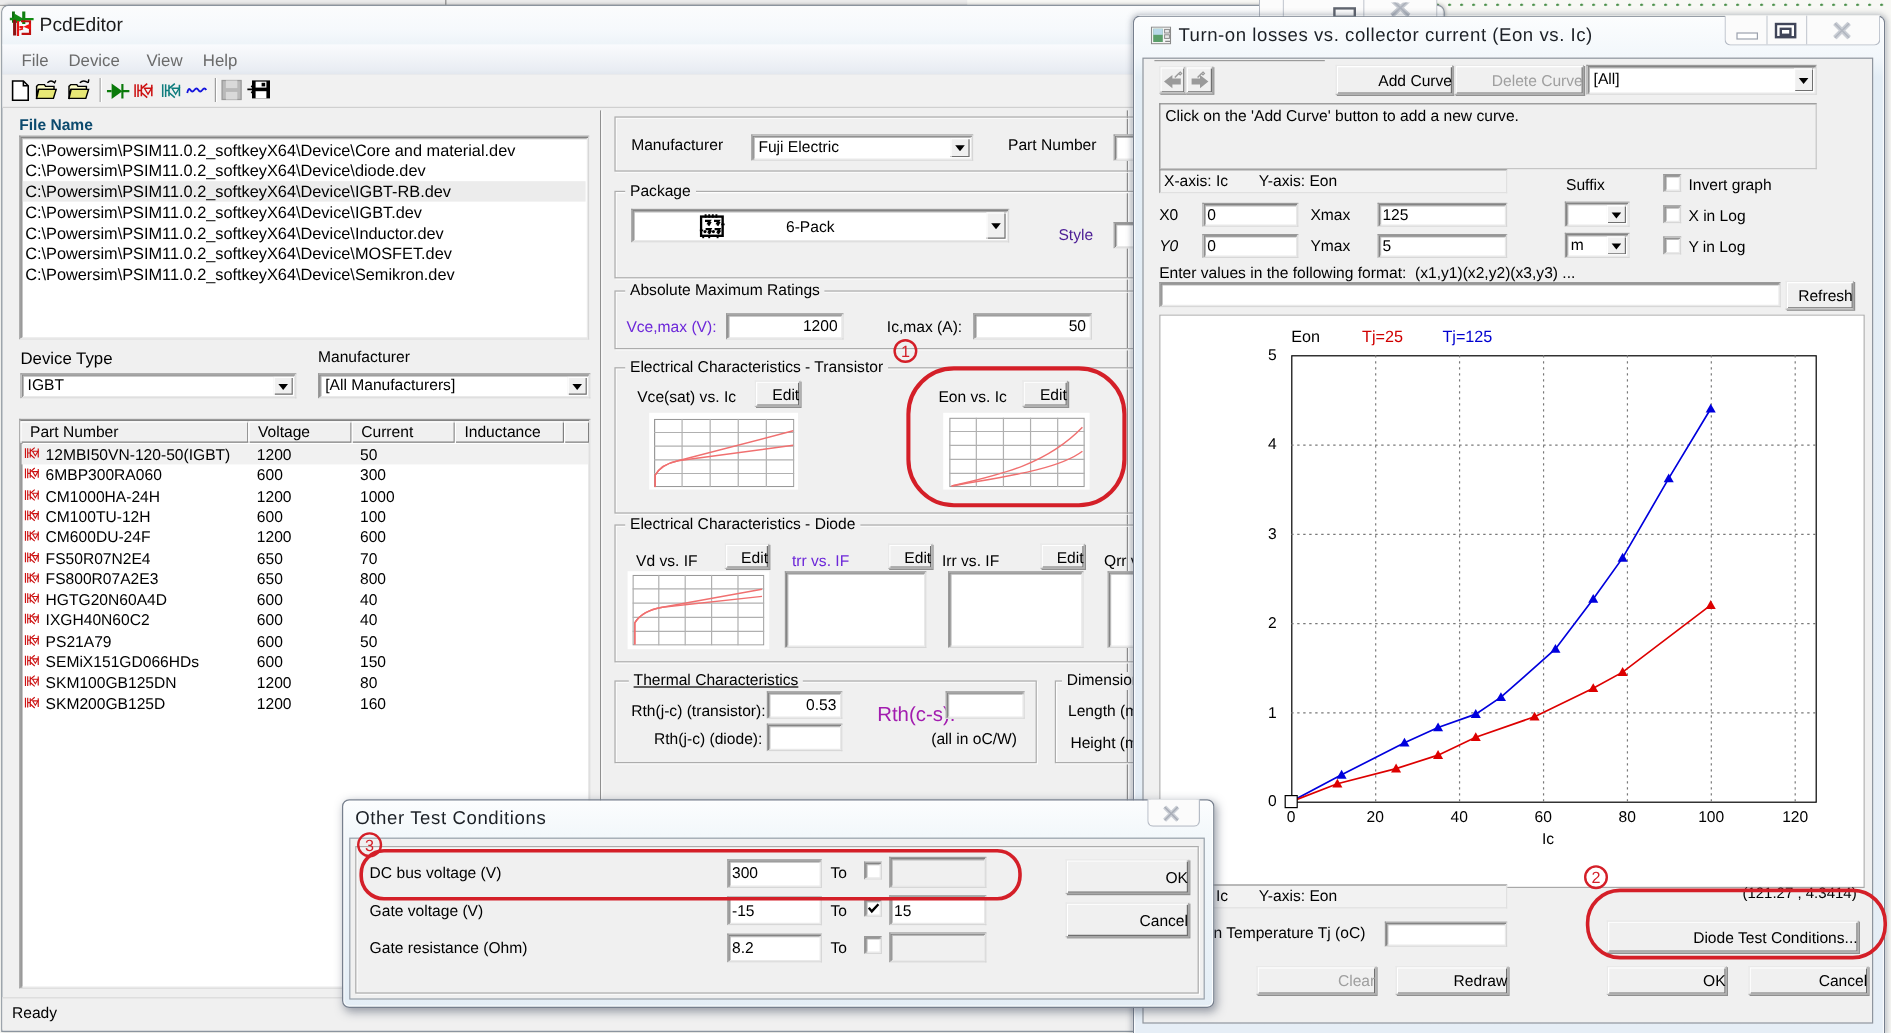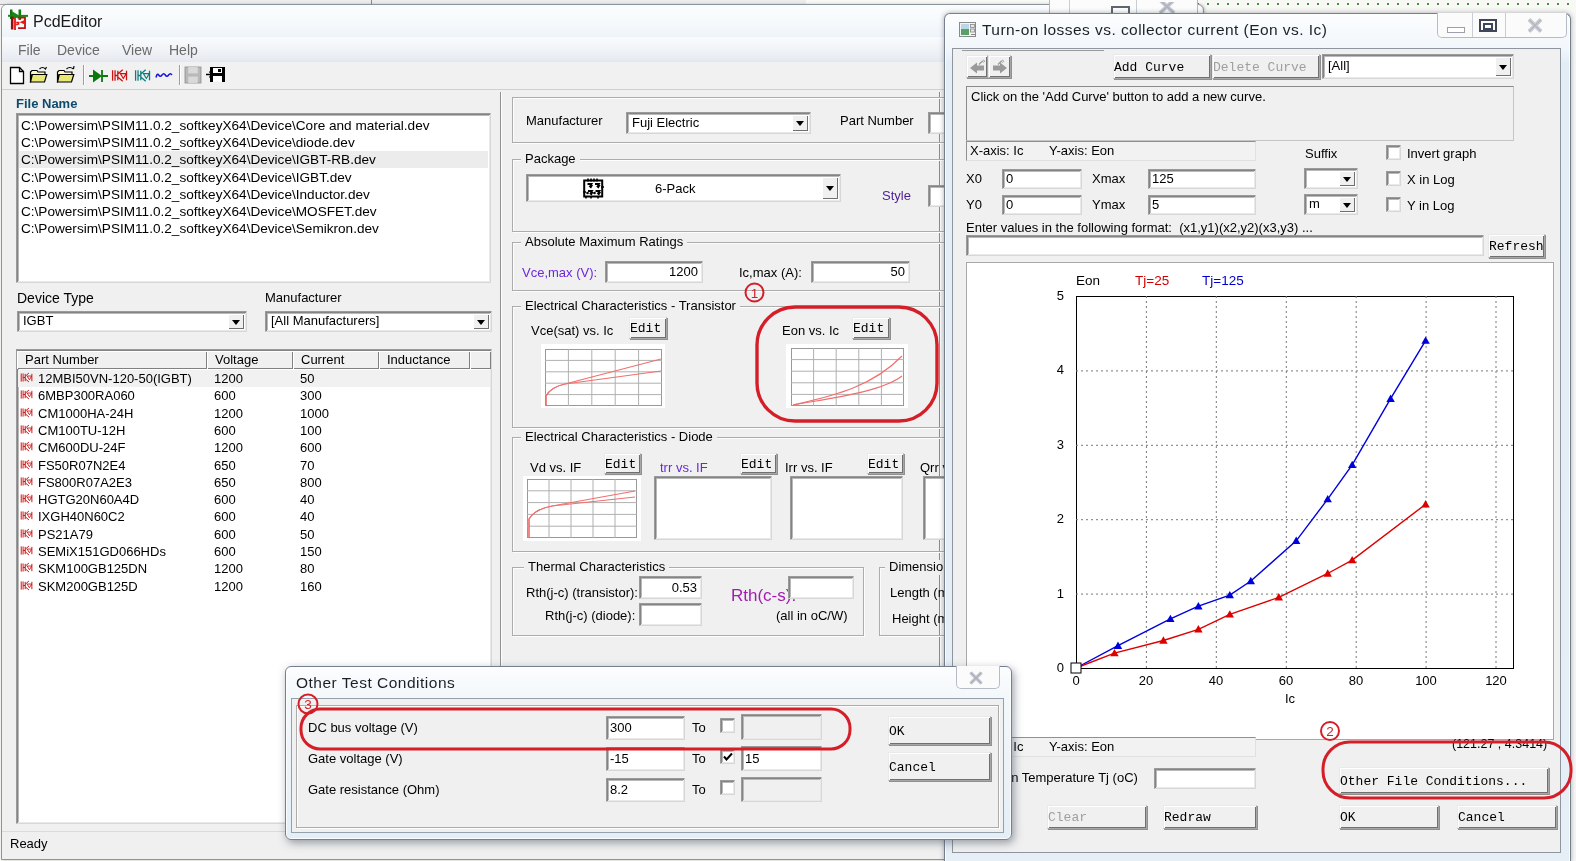--- a/index.html
+++ b/index.html
@@ -1,22 +1,22 @@
 <!DOCTYPE html>
 <html><head><meta charset="utf-8"><style>
 html,body{margin:0;padding:0;}
 body{width:1576px;height:861px;overflow:hidden;position:relative;background:#f8f8f5;
  font-family:"Liberation Sans",sans-serif;}
 .t{position:absolute;white-space:nowrap;line-height:1.12;font-family:"Liberation Sans",sans-serif;}
 .tb{position:absolute;background:#fff;white-space:nowrap;overflow:hidden;
  box-shadow:inset 1px 1px 0 #848484,inset -1px -1px 0 #e9e9e9,inset 2px 2px 0 #b9b9b9;
  border:1px solid #d7d7d7;border-top-color:#9a9a9a;border-left-color:#9a9a9a;box-sizing:border-box;}
-.btn{position:absolute;background:#f0f0f0;text-align:left;white-space:nowrap;box-sizing:border-box;
+.btn{position:absolute;background:#f0f0f0;text-align:right;white-space:nowrap;box-sizing:border-box;
  box-shadow:inset 1px 1px 0 #ffffff,inset -1px -1px 0 #707070,1px 1px 0 #909090;
- border:1px solid #a7a7a7;border-top-color:#e9e9e9;border-left-color:#e9e9e9;font-family:Liberation Mono, monospace;}
+ border:1px solid #a7a7a7;border-top-color:#e9e9e9;border-left-color:#e9e9e9;}
 .cbtn{position:absolute;background:#f0f0f0;
  box-shadow:inset 1px 1px 0 #ffffff,inset -1px -1px 0 #707070;}
 .tri{position:absolute;left:50%;top:50%;margin:-2px 0 0 -4px;width:0;height:0;
  border:4px solid transparent;border-top:5px solid #000;}
 .grp{position:absolute;border:1px solid #acacac;box-shadow:1px 1px 0 #fdfdfd,inset 1px 1px 0 #fdfdfd;
  box-sizing:border-box;}
 .hdr{position:absolute;background:#f0f0f0;box-sizing:border-box;white-space:nowrap;overflow:hidden;
  box-shadow:inset 1px 1px 0 #ffffff,inset -1px -1px 0 #808080;font-size:13px;line-height:17px;padding-left:8px;}
 .row{position:absolute;white-space:nowrap;font-size:13px;}
 </style></head><body>
@@ -391,21 +391,21 @@
     <line x1="0" y1="23.6" x2="110" y2="23.6" stroke="#b0b0b0" stroke-width="1"></line>
     <line x1="0" y1="35.4" x2="110" y2="35.4" stroke="#b0b0b0" stroke-width="1"></line>
     <line x1="0" y1="47.2" x2="110" y2="47.2" stroke="#b0b0b0" stroke-width="1"></line>
     <path d="M2 58 L2 40 Q8 30 25 27 L108 12" fill="none" stroke="#f07070" stroke-width="1.2"></path>
     <path d="M2 58 L2 40 Q8 30 25 27 L108 18" fill="none" stroke="#f07070" stroke-width="1.2"></path>
   </svg>
 <div class="tb" style="left:654px;top:476px;width:118px;height:64px;"></div>
 <div class="tb" style="left:790px;top:476px;width:113px;height:64px;"></div>
 <div class="tb" style="left:923px;top:476px;width:27px;height:64px;"></div>
 <div class="grp" style="left:512px;top:567px;width:352px;height:69px;"></div>
-<div class="t" style="left:524px;top:560px;font-size:13px;background:#f0f0f0;padding:0 4px;">Thermal Characteristics</div>
+<div class="t" style="left:524px;top:560px;font-size:13px;background:#f0f0f0;padding:0 4px;text-decoration:underline;">Thermal Characteristics</div>
 <div class="t" style="left:526px;top:586px;font-size:13px;color:#000;">Rth(j-c) (transistor):</div>
 <div class="tb" style="left:639px;top:576px;width:63px;height:23px;background:#fff;line-height:21px;text-align:right;padding:0 4px;font-size:13px;">0.53</div>
 <div class="t" style="left:731px;top:586px;font-size:17px;color:#a21caf;">Rth(c-s):</div>
 <div class="tb" style="left:788px;top:576px;width:66px;height:23px;background:#fff;line-height:21px;text-align:left;padding:0 4px;font-size:13px;"></div>
 <div class="t" style="left:545px;top:609px;font-size:13px;color:#000;">Rth(j-c) (diode):</div>
 <div class="tb" style="left:639px;top:603px;width:63px;height:23px;background:#fff;line-height:21px;text-align:left;padding:0 4px;font-size:13px;"></div>
 <div class="t" style="left:776px;top:609px;font-size:13px;color:#000;">(all in oC/W)</div>
 <div class="grp" style="left:879px;top:567px;width:71px;height:69px;"></div>
 <div class="t" style="left:885px;top:560px;font-size:13px;background:#f0f0f0;padding:0 4px;">Dimensions</div>
 <div class="t" style="left:890px;top:586px;font-size:13px;color:#000;">Length (mm):</div>
@@ -461,21 +461,21 @@
 <div class="tb" style="left:1002px;top:169px;width:80px;height:20px;background:#fff;line-height:18px;text-align:left;padding:0 3px;font-size:13px;">0</div>
 <div class="t" style="left:1092px;top:172px;font-size:13px;color:#000;">Xmax</div>
 <div class="tb" style="left:1148px;top:169px;width:108px;height:20px;background:#fff;line-height:18px;text-align:left;padding:0 3px;font-size:13px;">125</div>
 <div class="tb" style="left:1304px;top:168px;width:54px;height:21px;line-height:18px;padding:0 5px;font-size:13px;">
     <div class="cbtn" style="right:2px;top:2px;width:16px;height:15px;">
       <div class="tri"></div>
     </div>
   </div>
 <div class="tb" style="left:1386px;top:171px;width:15px;height:15px;"></div>
 <div class="t" style="left:1407px;top:173px;font-size:13px;color:#000;">X in Log</div>
-<div class="t" style="left:966px;top:198px;font-size:13px;color:#000;">Y0</div>
+<div class="t" style="left:966px;top:198px;font-size:13px;color:#000;font-style:italic;">Y0</div>
 <div class="tb" style="left:1002px;top:195px;width:80px;height:20px;background:#fff;line-height:18px;text-align:left;padding:0 3px;font-size:13px;">0</div>
 <div class="t" style="left:1092px;top:198px;font-size:13px;color:#000;">Ymax</div>
 <div class="tb" style="left:1148px;top:195px;width:108px;height:20px;background:#fff;line-height:18px;text-align:left;padding:0 3px;font-size:13px;">5</div>
 <div class="tb" style="left:1304px;top:194px;width:54px;height:21px;line-height:18px;padding:0 4px;font-size:13px;">m<div class="cbtn" style="right:2px;top:2px;width:16px;height:15px;">
       <div class="tri"></div>
     </div></div>
 <div class="tb" style="left:1386px;top:197px;width:15px;height:15px;"></div>
 <div class="t" style="left:1407px;top:199px;font-size:13px;color:#000;">Y in Log</div>
 <div class="t" style="left:966px;top:221px;font-size:13px;color:#000;">Enter values in the following format:&nbsp; (x1,y1)(x2,y2)(x3,y3) ...</div>
 <div class="tb" style="left:966px;top:235px;width:518px;height:21px;background:#fff;line-height:19px;text-align:left;padding:0 4px;font-size:13px;"></div>
@@ -531,21 +531,21 @@
     <text x="460" y="423" font-size="13" text-anchor="middle" fill="#000" font-family="Liberation Sans">100</text>
     <text x="530" y="423" font-size="13" text-anchor="middle" fill="#000" font-family="Liberation Sans">120</text>
     <text x="324" y="441" font-size="13" text-anchor="middle" fill="#000" font-family="Liberation Sans">Ic</text>
   </svg>
 <div class="t" style="left:1452px;top:737px;font-size:12.5px;color:#000;">(121.27 , 4.3414)</div>
 <div style="position:absolute;left:966px;top:737px;width:290px;height:20px;background:#f2f2f2;border:1px solid #909090;border-right-color:#e0e0e0;border-bottom-color:#e0e0e0;box-sizing:border-box;"></div>
 <div class="t" style="left:970px;top:740px;font-size:13px;color:#000;">X-axis: Ic</div>
 <div class="t" style="left:1049px;top:740px;font-size:13px;color:#000;">Y-axis: Eon</div>
 <div class="t" style="left:970px;top:771px;font-size:13px;color:#000;">Junction Temperature Tj (oC)</div>
 <div class="tb" style="left:1154px;top:768px;width:102px;height:21px;background:#fff;line-height:19px;text-align:left;padding:0 4px;font-size:13px;"></div>
-<div class="btn" style="left:1339px;top:767px;width:210px;height:27px;line-height:27px;color:#000;font-size:13px;">Other File Conditions...</div>
+<div class="btn" style="left:1339px;top:767px;width:210px;height:27px;line-height:27px;color:#000;font-size:13px;">Diode Test Conditions...</div>
 <div class="btn" style="left:1047px;top:805px;width:100px;height:24px;line-height:24px;color:#9f9f9f;font-size:13px;">Clear</div>
 <div class="btn" style="left:1163px;top:805px;width:94px;height:24px;line-height:24px;color:#000;font-size:13px;">Redraw</div>
 <div class="btn" style="left:1339px;top:805px;width:100px;height:24px;line-height:24px;color:#000;font-size:13px;">OK</div>
 <div class="btn" style="left:1457px;top:805px;width:100px;height:24px;line-height:24px;color:#000;font-size:13px;">Cancel</div>
 <div style="position:absolute;left:285px;top:666px;width:725px;height:172px;background:linear-gradient(180deg,#fcfdfe,#f3f8fb 28px,#e4eef6);border:1px solid #767f8d;border-radius:6px;box-shadow:2px 3px 8px rgba(60,70,90,.5), inset 0 0 0 1px rgba(255,255,255,.8);"></div>
 <div class="t" style="left:296px;top:674px;font-size:15.5px;color:#1c2026;letter-spacing:0.5px;">Other Test Conditions</div>
 <div style="position:absolute;left:956px;top:666px;width:42px;height:22px;background:#fbfbfb;border:1px solid #b6bcc6;border-top:none;border-radius:0 0 5px 5px;"></div>
 <svg style="position:absolute;left:967px;top:671px;" width="18" height="14" viewBox="0 0 18 14">
     <path d="M3.5 1.5 L14.5 12.5 M14.5 1.5 L3.5 12.5" stroke="#caced5" stroke-width="3.6"></path>
     <path d="M3.5 1.5 L14.5 12.5 M14.5 1.5 L3.5 12.5" stroke="#a8adb7" stroke-width="1.2"></path>

